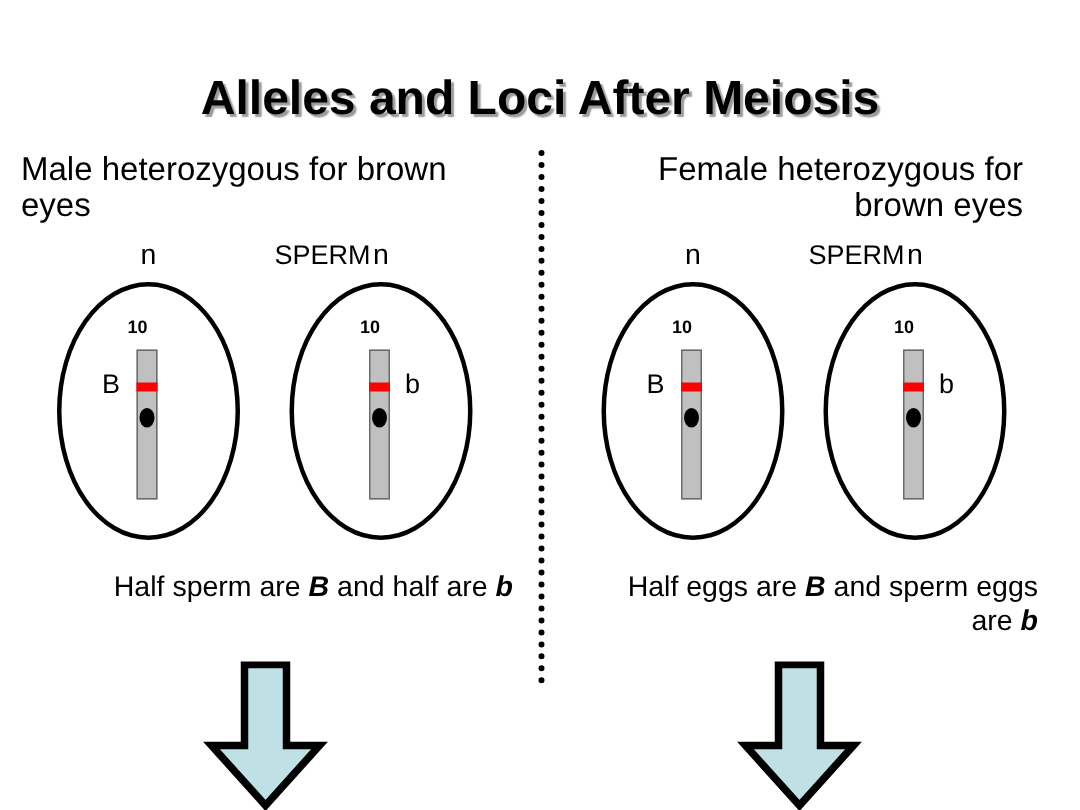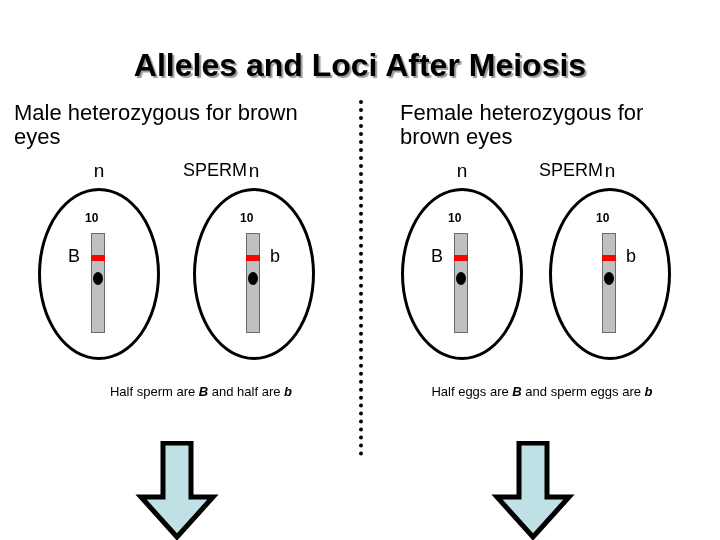--- a/index.html
+++ b/index.html
@@ -55,24 +55,24 @@
     font-weight: normal;
     line-height: 24px;
   }
   .col-header.left {
     left: 14px;
     top: 101px;
     width: 300px;
     text-align: left;
   }
   .col-header.right {
-    left: 400px;
+    left: 376px;
     top: 101px;
     width: 306px;
-    text-align: left;
+    text-align: right;
   }
 
   
   .gamete-type {
     position: absolute;
     top: 160px;
     font-size: 18px;
     text-align: center;
     white-space: nowrap;
   }
@@ -137,23 +137,23 @@
     position: absolute;
     font-size: 18px;
     font-weight: normal;
     width: 22px;
     text-align: center;
   }
 
   
   .caption {
     position: absolute;
-    font-size: 13px;
+    font-size: 19px;
     line-height: 23px;
-    text-align: center;
+    text-align: right;
   }
   .caption.left  { left: 60px;  top: 380px; width: 282px; }
   .caption.right { left: 392px; top: 380px; width: 300px; }
   .caption i { font-style: italic; font-weight: bold; }
 
   
   .arrow {
     position: absolute;
     top: 441px;
     width: 86px;

